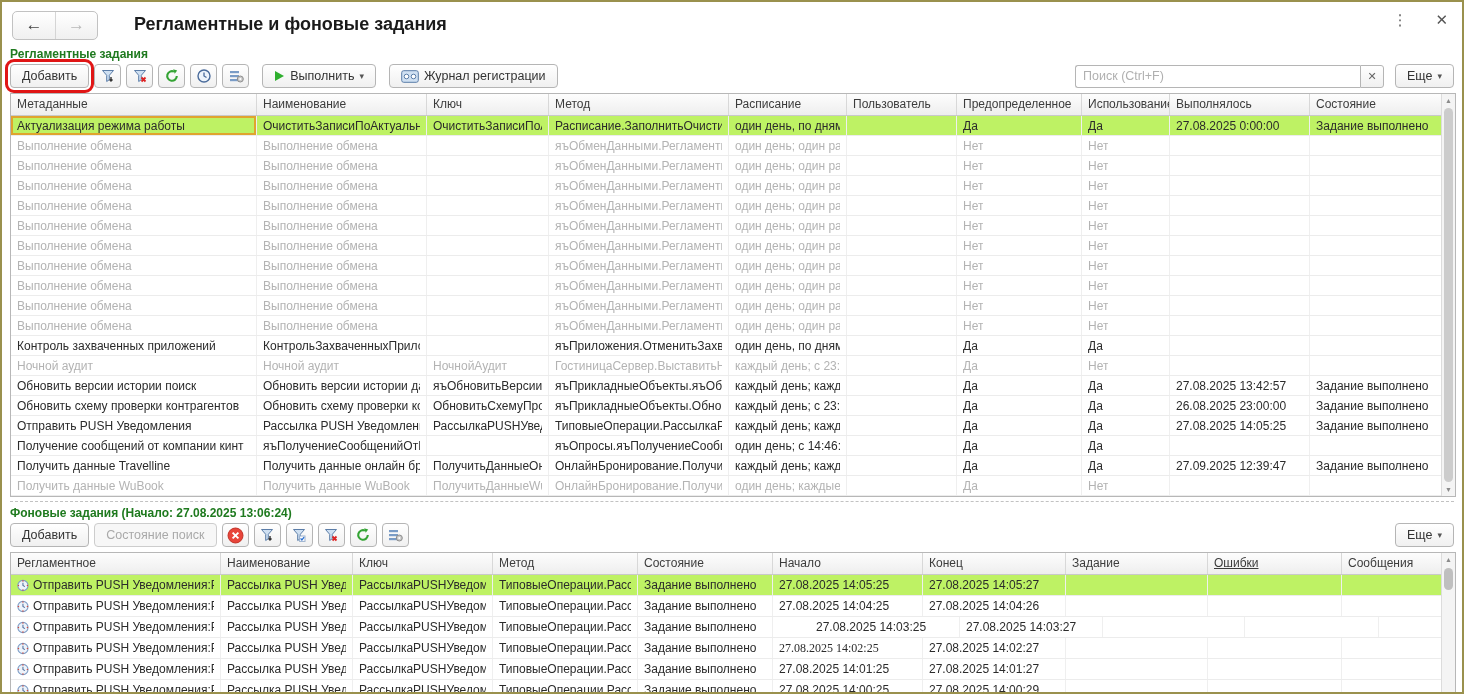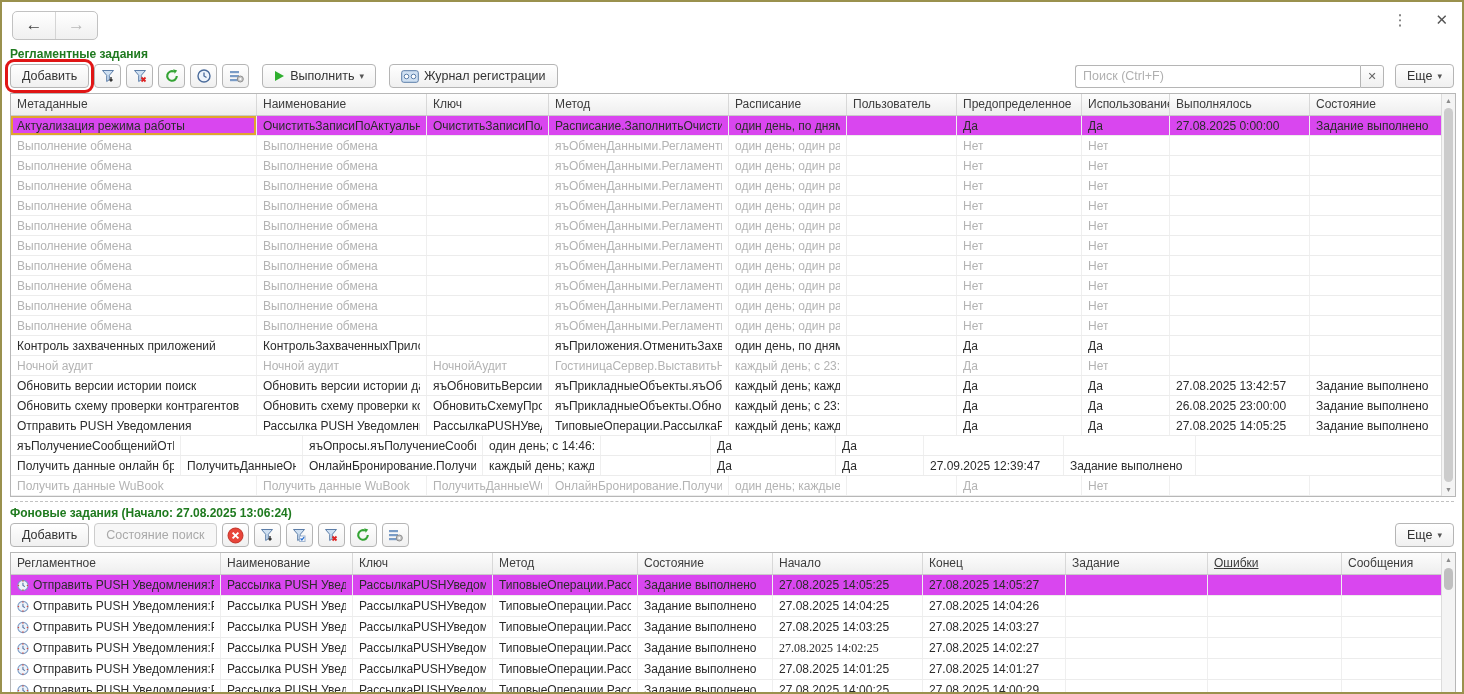--- a/index.html
+++ b/index.html
@@ -41,21 +41,21 @@
   
   .tablebox { border:1px solid #b7b7b7; width:1446px; display:flex; margin-bottom:4px; background:#fff; }
   .tmain { width:1431px; overflow:hidden; }
   .thead { display:flex; background:linear-gradient(#fdfdfd,#eeeeee); border-bottom:1px solid #c9c9c9; }
   .hcell { font-size:12px; color:#3c3c3c; padding:0 6px; line-height:20px; height:21px; border-right:1px solid #d8d8d8; overflow:hidden; white-space:nowrap; flex-shrink:0; }
   .trow { display:flex; border-bottom:1px solid #ececec; background:#fff; }
   .tcell { font-size:12px; color:#2b2b2b; padding:0 6px; border-right:1px solid #efefef; overflow:hidden; white-space:nowrap; flex-shrink:0; display:flex; align-items:center; gap:4px; }
   .upper .tcell { height:19px; }
   .lower .tcell { height:20px; }
   .trow.disabled .tcell { color:#b3b3b3; }
-  .trow.selected .tcell { background:#d946ef; }
+  .trow.selected .tcell { background:#bef264; }
   .tcell.focuscell { background:#fbe08a; box-shadow:inset 0 0 0 2px #e0a42e; }
   .celltext { overflow:hidden; white-space:nowrap; }
 
   
   .vscroll { width:14px; background:#f4f4f4; border-left:1px solid #dcdcdc; display:flex; flex-direction:column; align-items:center; }
   .varrow { width:14px; height:13px; font-size:7px; color:#8a8a8a; display:flex; align-items:center; justify-content:center; cursor:pointer; }
   .vtrack { flex:1; width:100%; position:relative; }
   .vthumb { position:absolute; left:2px; right:2px; background:#cccccc; border-radius:5px; cursor:pointer; }
   .upper .vthumb { top:1px; bottom:1px; }
   .lower .vthumb { top:2px; height:22px; background:#bfbfbf; }
@@ -71,20 +71,21 @@
 
   <div class="titlebar">
     <div class="navgroup">
       <button class="navbtn">
           <span>←</span>
         </button>
       <button class="navbtn disabled">
           <span>→</span>
         </button>
     </div>
+    <div class="wintitle">Регламентные и фоновые задания</div>
     <div class="titleactions">
       <span class="kebab">⋮</span>
       <span class="winclose">✕</span>
     </div>
   </div>
 
   <div class="content">
 
     <div class="sectionlabel">Регламентные задания</div>
 
@@ -688,20 +689,23 @@
                 <span class="celltext">Да</span>
               </div>
               <div class="tcell" style="width: 140px;">
                 <span class="celltext">27.08.2025 14:05:25</span>
               </div>
               <div class="tcell" style="width: 132px;">
                 <span class="celltext">Задание выполнено</span>
               </div>
             </div>
             <div class="trow">
+              <div class="tcell" style="width: 246px;">
+                <span class="celltext">Получение сообщений от компании кинт</span>
+              </div>
               <div class="tcell" style="width: 170px;">
                 <span class="celltext">яъПолучениеСообщенийОтКо…</span>
               </div>
               <div class="tcell" style="width: 122px;">
                 <span class="celltext"></span>
               </div>
               <div class="tcell" style="width: 180px;">
                 <span class="celltext">яъОпросы.яъПолучениеСообще…</span>
               </div>
               <div class="tcell" style="width: 118px;">
@@ -717,20 +721,23 @@
                 <span class="celltext">Да</span>
               </div>
               <div class="tcell" style="width: 140px;">
                 <span class="celltext"></span>
               </div>
               <div class="tcell" style="width: 132px;">
                 <span class="celltext"></span>
               </div>
             </div>
             <div class="trow">
+              <div class="tcell" style="width: 246px;">
+                <span class="celltext">Получить данные Travelline</span>
+              </div>
               <div class="tcell" style="width: 170px;">
                 <span class="celltext">Получить данные онлайн брон…</span>
               </div>
               <div class="tcell" style="width: 122px;">
                 <span class="celltext">ПолучитьДанныеОнл…</span>
               </div>
               <div class="tcell" style="width: 180px;">
                 <span class="celltext">ОнлайнБронирование.Получить…</span>
               </div>
               <div class="tcell" style="width: 118px;">
@@ -976,21 +983,21 @@
               </div>
               <div class="tcell" style="width: 140px;">
                 <span class="celltext">РассылкаPUSHУведом…</span>
               </div>
               <div class="tcell" style="width: 145px;">
                 <span class="celltext">ТиповыеОперации.Расс…</span>
               </div>
               <div class="tcell" style="width: 135px;">
                 <span class="celltext">Задание выполнено</span>
               </div>
-              <div class="tcell" style="width: 150px;">
+              <div class="tcell" style="width: 150px; margin-left: 37px;">
                 <span class="celltext">27.08.2025 14:03:25</span>
               </div>
               <div class="tcell" style="width: 143px;">
                 <span class="celltext">27.08.2025 14:03:27</span>
               </div>
               <div class="tcell" style="width: 142px;">
                 <span class="celltext"></span>
               </div>
               <div class="tcell" style="width: 134px;">
                 <span class="celltext"></span>

